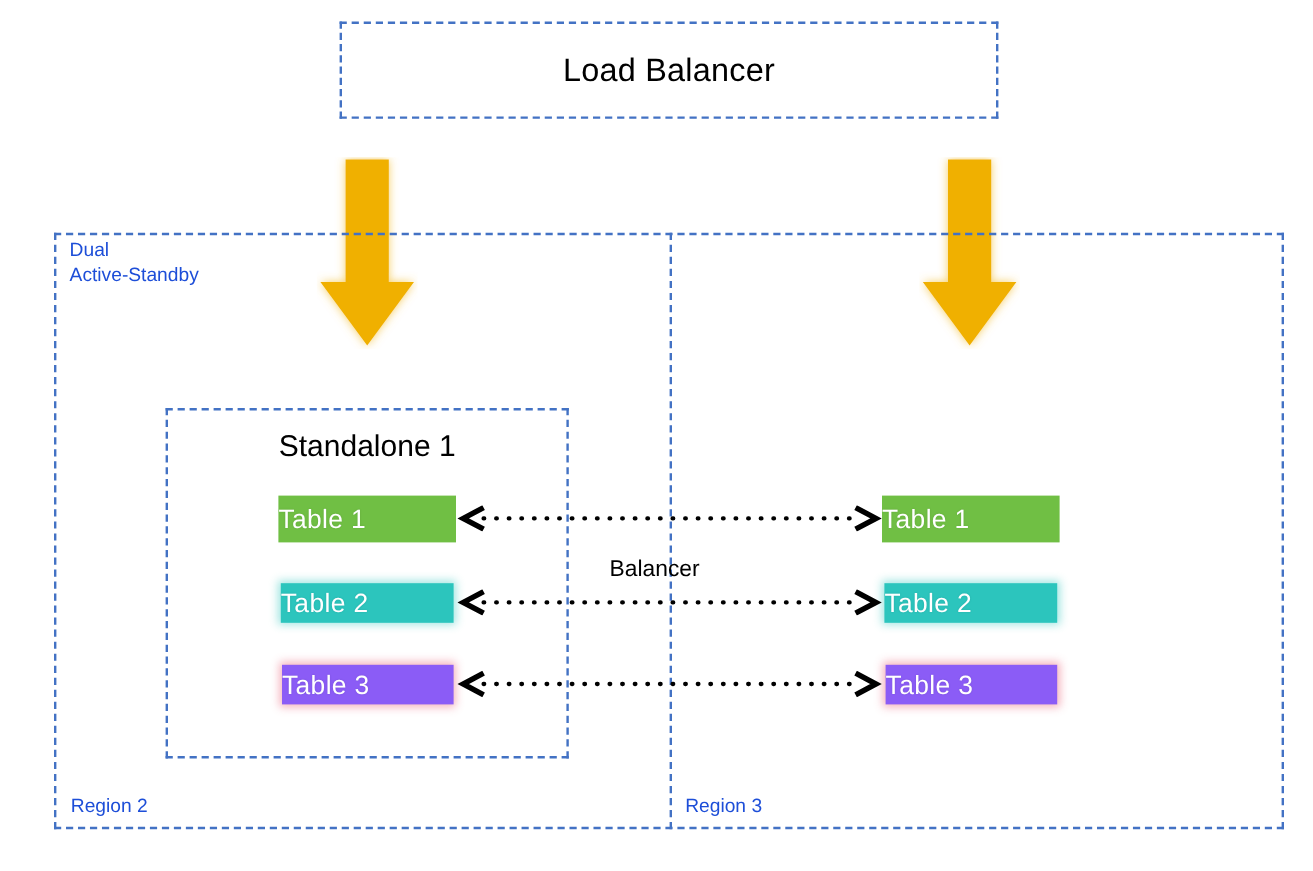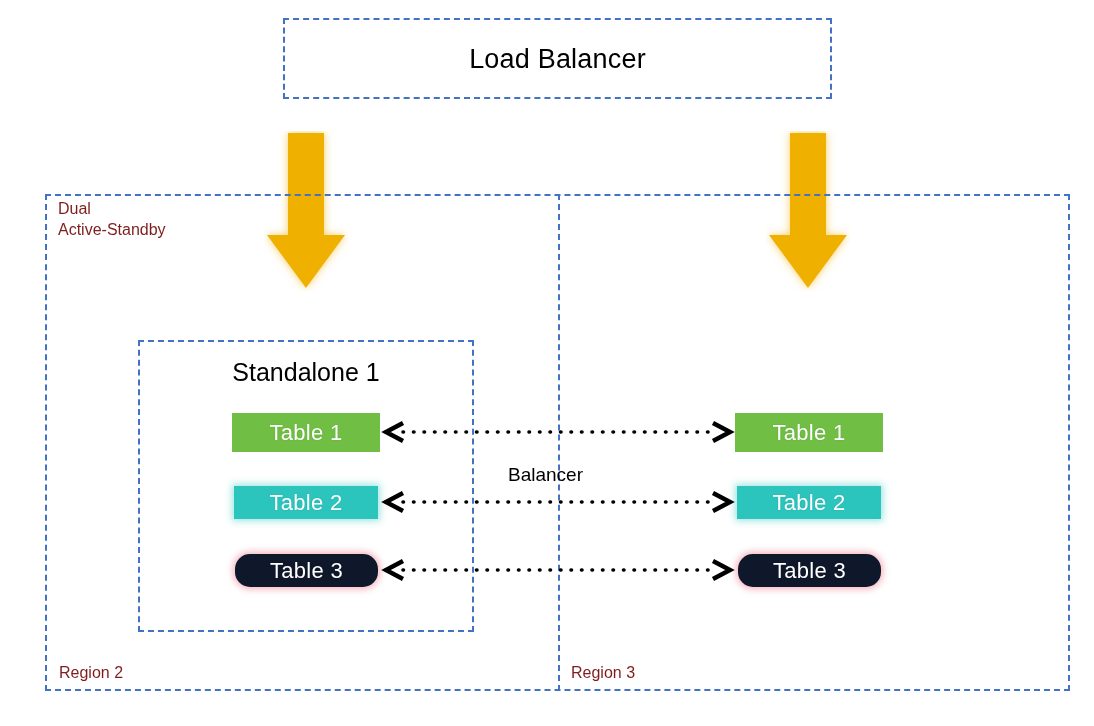--- a/index.html
+++ b/index.html
@@ -59,21 +59,21 @@
     left: 558px;
     top: 194px;
     width: 0;
     height: 497px;
     border-left: 2px dashed #4372C4;
   }
 
   .corner-label {
     position: absolute;
     font-size: 16px;
-    color: #7f1d1d;
+    color: #1d4ed8;
     line-height: 21px;
     white-space: pre-line;
   }
   #dual-label {
     left: 58px;
     top: 198px;
   }
   #region1-label {
     left: 59px;
     top: 662px;
@@ -105,29 +105,28 @@
     font-size: 25px;
     color: #000000;
   }
 
   
   .table-chip {
     position: absolute;
     box-sizing: border-box;
     display: flex;
     align-items: center;
-    justify-content: center;
     color: #ffffff;
     font-size: 22px;
     letter-spacing: 0.3px;
     text-shadow: 0 0 2px rgba(0,0,0,0.12);
   }
   .chip-green  { background: #70BF44; }
   .chip-teal   { background: #2CC5BD; box-shadow: 0 0 7px 2px rgba(44,197,189,0.45); }
-  .chip-red    { background: #0f172a; box-shadow: 0 0 7px 2px rgba(232,81,106,0.45); border-radius: 15px; }
+  .chip-red    { background: #8b5cf6; box-shadow: 0 0 7px 2px rgba(232,81,106,0.45); }
 
   
   #l-table-1 { left: 232px; top: 413px; width: 148px; height: 39px; }
   #l-table-2 { left: 234px; top: 486px; width: 144px; height: 33px; }
   #l-table-3 { left: 235px; top: 554px; width: 143px; height: 33px; }
   
   #r-table-1 { left: 735px; top: 413px; width: 148px; height: 39px; }
   #r-table-2 { left: 737px; top: 486px; width: 144px; height: 33px; }
   #r-table-3 { left: 738px; top: 554px; width: 143px; height: 33px; }
 

